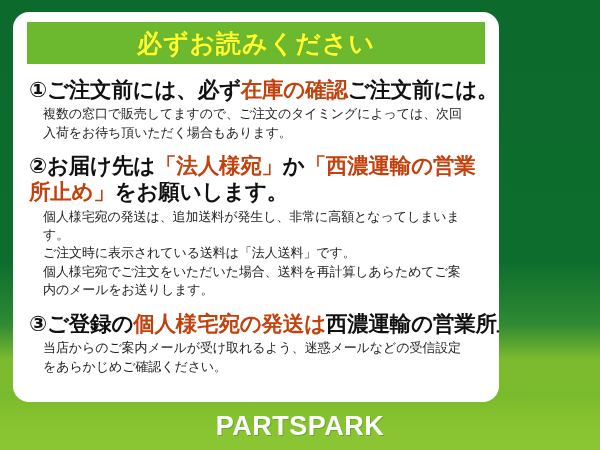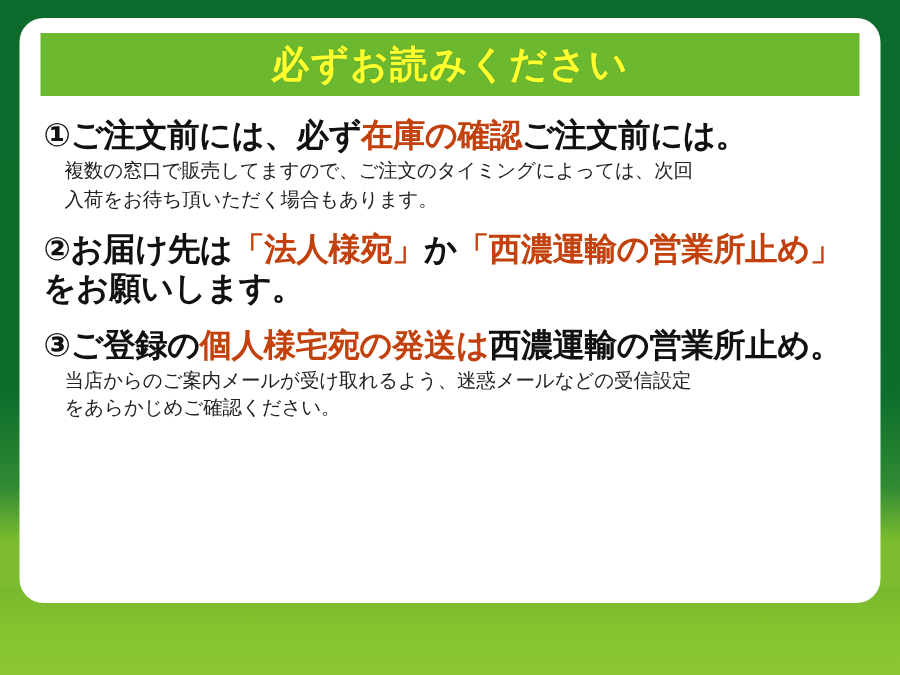--- a/index.html
+++ b/index.html
@@ -28,21 +28,21 @@
     bottom: 0;
     height: 58px;
     background: linear-gradient(180deg, #77b92c 0%, #86c22f 45%, #8cc634 100%);
   }
 
   
   .card {
     position: absolute;
     left: 13px;
     top: 12px;
-    width: 574px;
+    width: 486px;
     height: 390px;
     background: #ffffff;
     border-radius: 16px;
     box-sizing: border-box;
     padding: 10px 14px 0 14px;
     overflow: hidden;
   }
 
   .header-bar {
     margin: 0 0 0 0;
@@ -132,27 +132,32 @@
           <span class="num">①</span><span>ご注文前には、必ず</span><span class="hl">在庫の確認</span><span>ご注文前には。</span>
         </div>
         <div class="item-body">複数の窓口で販売してますので、ご注文のタイミングによっては、次回
 入荷をお待ち頂いただく場合もあります。</div>
       </div>
 
       <div class="item">
         <div class="item-heading wrap">
           <span class="num">②</span><span>お届け先は</span><span class="hl">「法人様宛」</span><span>か</span><span class="hl">「西濃運輸の営業所止め」</span><span>をお願いします。</span>
         </div>
+        <div class="item-body">個人様宅宛の発送は、追加送料が発生し、非常に高額となってしまいます。
+ご注文時に表示されている送料は「法人送料」です。
+個人様宅宛でご注文をいただいた場合、送料を再計算しあらためてご案
+内のメールをお送りします。</div>
       </div>
 
       <div class="item">
         <div class="item-heading">
           <span class="num">③</span><span>ご登録の</span><span class="hl">個人様宅宛の発送は</span><span>西濃運輸の営業所止め。</span>
         </div>
         <div class="item-body">当店からのご案内メールが受け取れるよう、迷惑メールなどの受信設定
 をあらかじめご確認ください。</div>
       </div>
 
     </div>
   </div>
 
+  <div class="brand">PARTSPARK</div>
 
 </div>
 
 </body></html>

